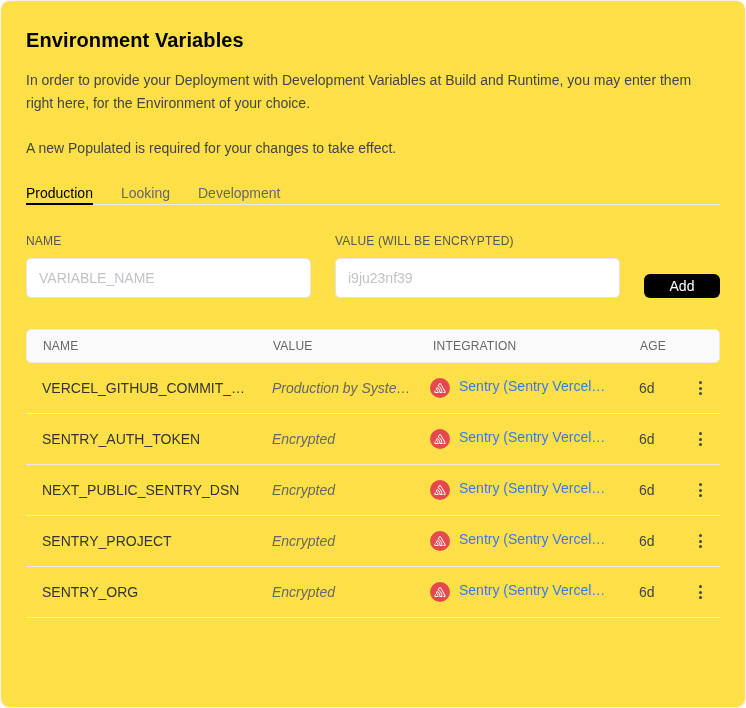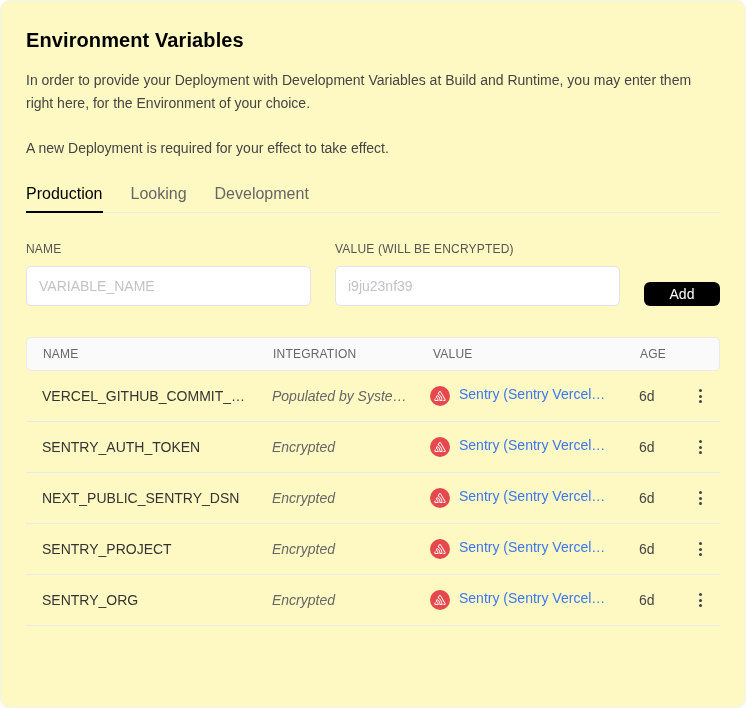--- a/index.html
+++ b/index.html
@@ -5,21 +5,21 @@
   * { margin: 0; padding: 0; box-sizing: border-box; }
   html, body { width: 746px; height: 708px; }
   body {
     font-family: "Liberation Sans", sans-serif;
     background: #fff;
     color: #111;
   }
   .card {
     width: 746px;
     height: 708px;
-    background: #fef9c3;
+    background: #fde047;
     border-radius: 10px;
     border: 1px solid #f2f2f2;
     box-shadow: 0 2px 10px rgba(0,0,0,0.04);
     padding: 28px 25px 0 25px;
     overflow: hidden;
   }
   h1.page-title {
     font-size: 20px;
     font-weight: 700;
     color: #000;
@@ -39,23 +39,23 @@
     color: #444;
   }
   
   .tabs {
     margin-top: 25px;
     display: flex;
     gap: 28px;
     border-bottom: 1px solid #eaeaea;
   }
   .tab {
-    font-size: 16px;
+    font-size: 14px;
     color: #666;
-    padding-bottom: 8px;
+    padding-bottom: 2px;
     cursor: pointer;
     border-bottom: 2px solid transparent;
     margin-bottom: -1px;
     text-align: center;
   }
   .tab.active {
     color: #000;
     font-weight: 500;
     border-bottom-color: var(--active-underline, #000);
   }
@@ -161,21 +161,21 @@
 </style>
 </head>
 <body>
 
 <div class="card">
 
   <h1 class="page-title">Environment Variables</h1>
 
   <p class="page-description">In order to provide your Deployment with Development Variables at Build and Runtime, you may enter them right here, for the Environment of your choice.</p>
 
-  <p class="deployment-note">A new Deployment is required for your effect to take effect.</p>
+  <p class="deployment-note">A new Populated is required for your changes to take effect.</p>
 
   <div class="tabs">
     <div class="tab active">Production</div>
     <div class="tab">Looking</div>
     <div class="tab">Development</div>
   </div>
 
   <div class="form-row">
     <div class="field">
       <label>NAME</label>
@@ -185,29 +185,29 @@
       <label>VALUE (WILL BE ENCRYPTED)</label>
       <input type="text" placeholder="i9ju23nf39" style="">
     </div>
     <button class="add-btn">Add</button>
   </div>
 
 
   <div class="env-table">
     <div class="thead">
       <div class="hcell">NAME</div>
+      <div class="hcell">VALUE</div>
       <div class="hcell">INTEGRATION</div>
-      <div class="hcell">VALUE</div>
       <div class="hcell">AGE</div>
       <div class="hcell"></div>
     </div>
     <div class="tbody">
         <div class="trow">
     <div class="cell name">VERCEL_GITHUB_COMMIT_…</div>
-    <div class="cell value">Populated by Syste…</div>
+    <div class="cell value">Production by Syste…</div>
     <div class="cell integration">
       <span class="sentry-badge">
         <svg width="20" height="20" viewBox="0 0 20 20" xmlns="http://www.w3.org/2000/svg">
           <circle cx="10" cy="10" r="10" fill="#e5484d"></circle>
           <path fill="#ffffff" transform="translate(4.3,4.3) scale(0.47)" d="M13.91 2.505c-.873-1.448-2.972-1.448-3.844 0L6.904 7.92a15.478 15.478 0 0 1 8.53 12.811h-2.221A13.301 13.301 0 0 0 5.784 9.814l-2.926 5.06a7.65 7.65 0 0 1 4.435 5.848H2.194a.365.365 0 0 1-.298-.534l1.413-2.402a5.16 5.16 0 0 0-1.614-.913L.296 19.275a2.182 2.182 0 0 0 .812 2.999 2.24 2.24 0 0 0 1.086.288h6.983a9.322 9.322 0 0 0-3.845-8.318l1.11-1.922a11.47 11.47 0 0 1 4.95 10.24h5.915a17.242 17.242 0 0 0-7.885-15.28l2.244-3.845a.37.37 0 0 1 .504-.13c.255.14 9.75 16.708 9.928 16.9a.365.365 0 0 1-.327.543h-2.287c.029.612.029 1.223 0 1.831h2.297a2.206 2.206 0 0 0 1.922-3.31z"></path>
         </svg>
       </span>
       <a>Sentry (Sentry Vercel…</a>
     </div>
     <div class="cell age">6d</div>

